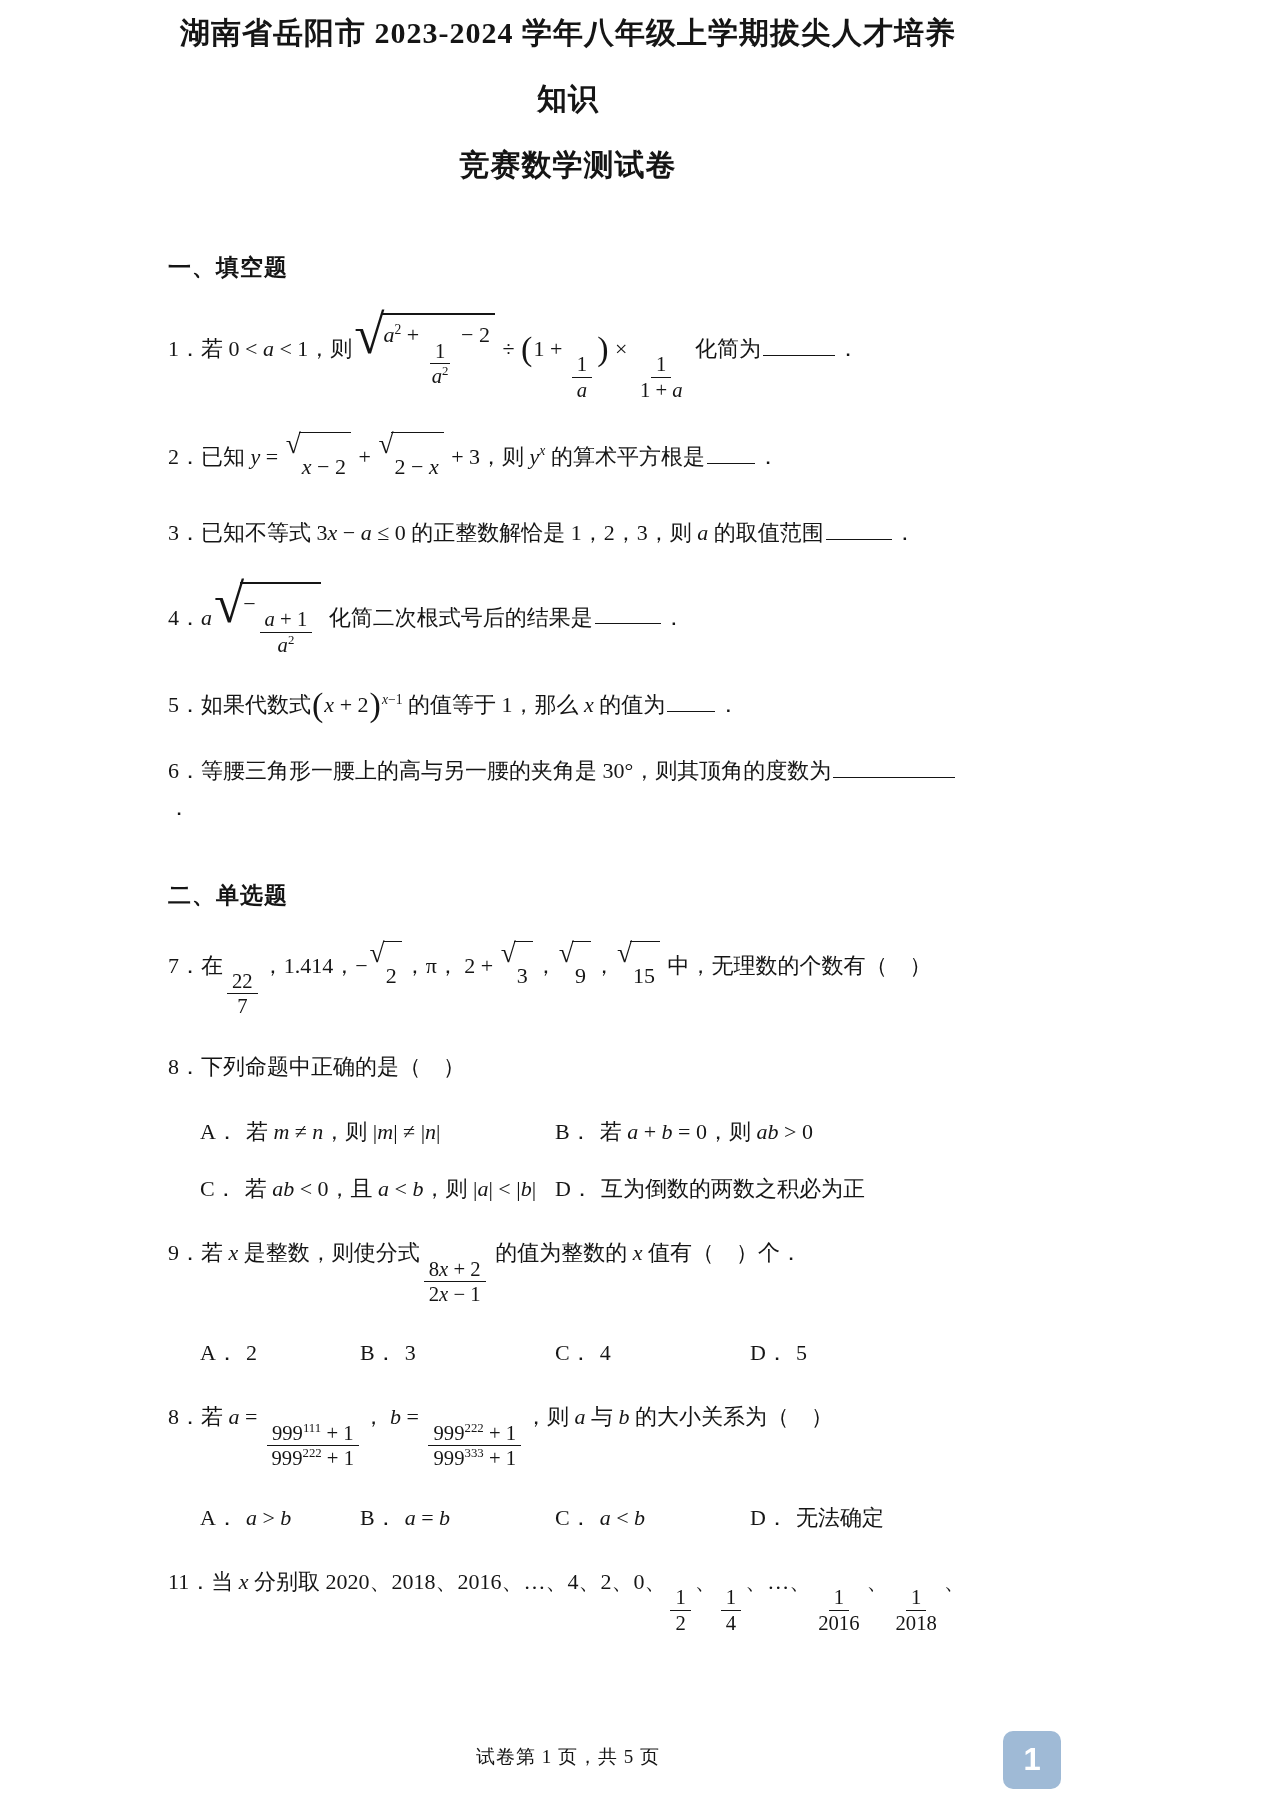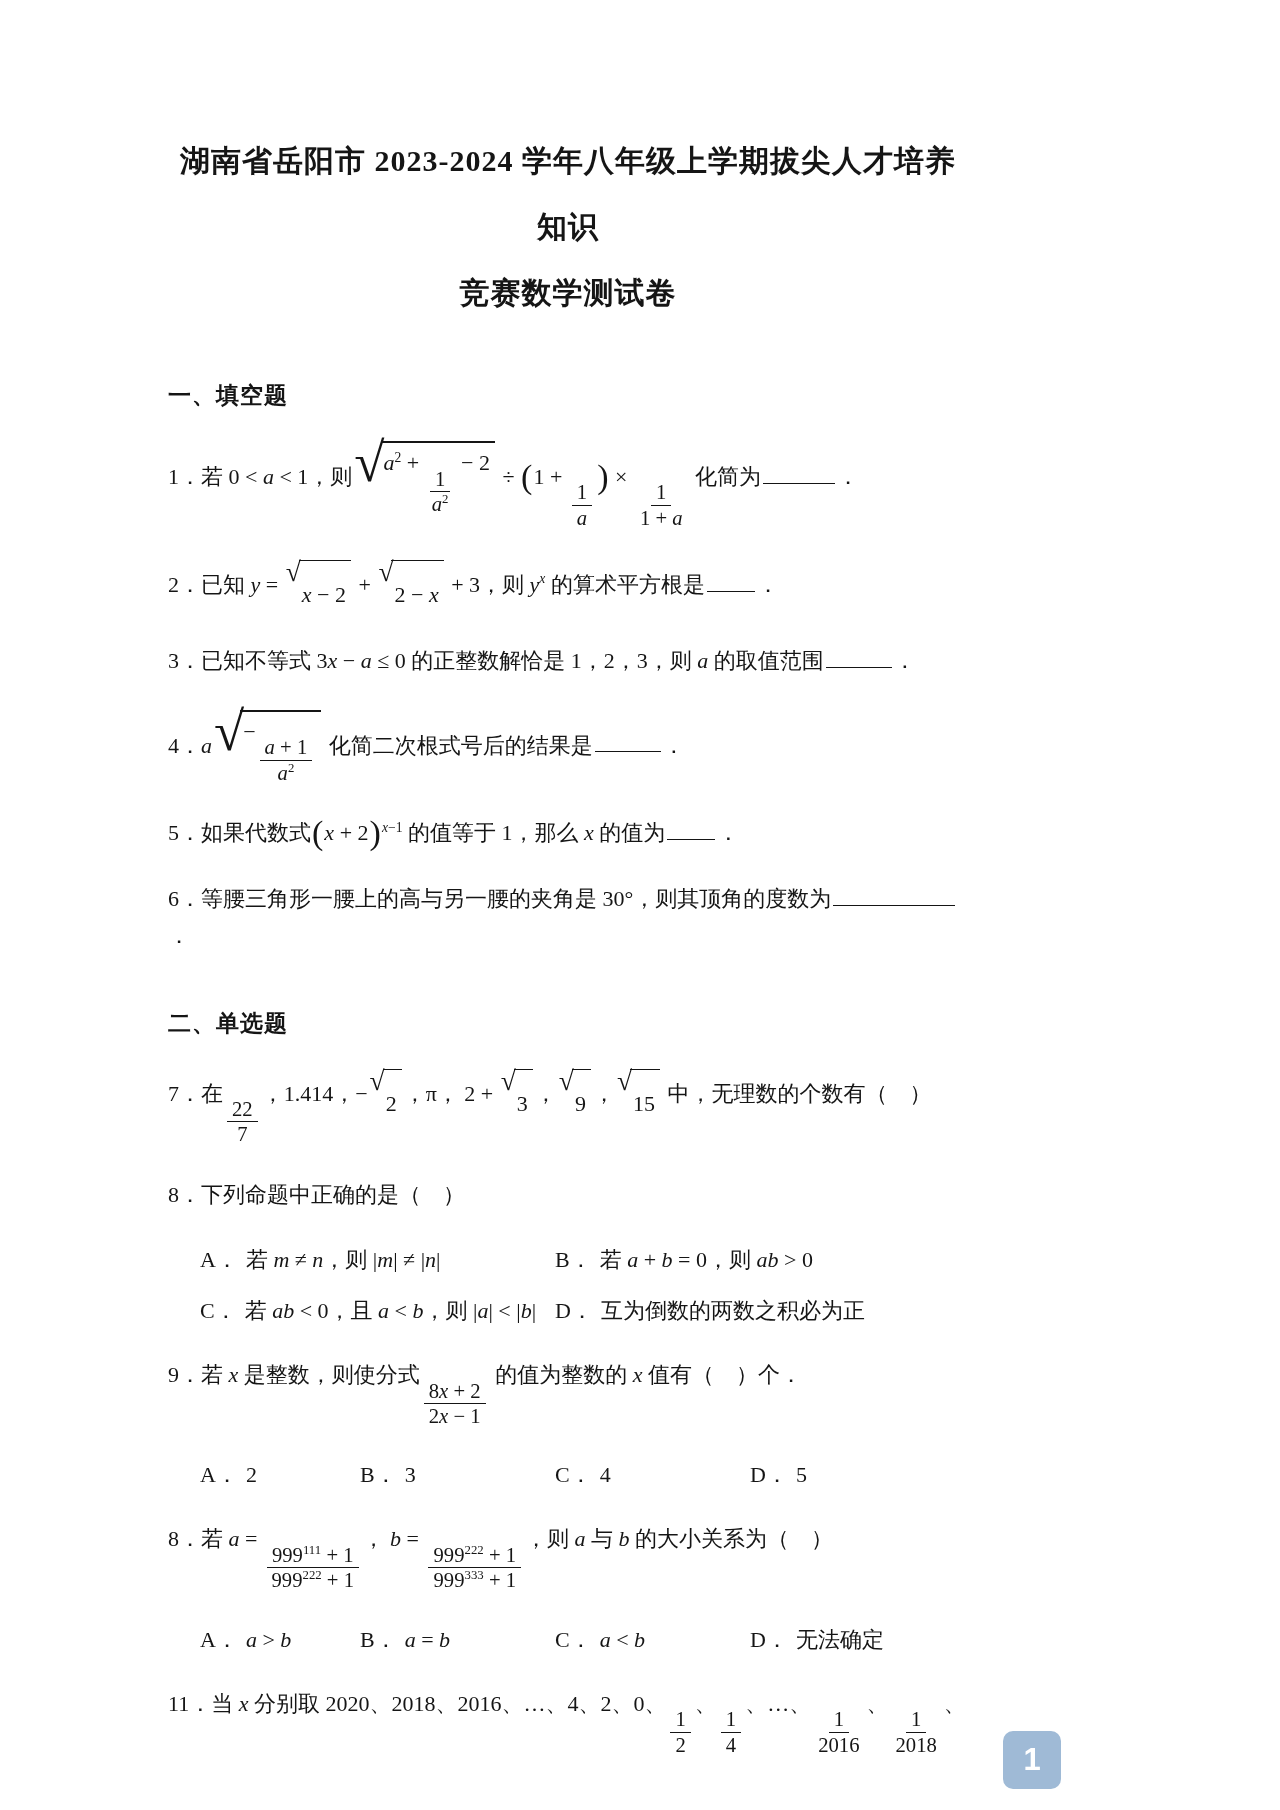--- a/index.html
+++ b/index.html
@@ -4,31 +4,31 @@
 <style>
   html,body{margin:0;padding:0;background:#e9e9e9;}
   .page{
     position:relative;
     width:1280px;height:1810px;
     background:#ffffff;
     font-family:"Liberation Serif","DejaVu Serif",serif;
     color:#151515;
     overflow:hidden;
   }
-  .title-wrap{padding-top:128px;margin-left:168px;width:800px;text-align:center;}
+  .title-wrap{margin-left:168px;width:800px;text-align:center;}
   .title-line{font-size:30px;font-weight:bold;line-height:66px;letter-spacing:1px;}
   .content{margin-left:168px;width:805px;font-size:22px;}
   .section{
     font-family:Liberation Serif, serif;
     font-size:23px;font-weight:bold;margin:54px 0 14px 0;letter-spacing:1px;
   }
   .question{margin:30px 0;line-height:1.65;}
   .opts{display:grid;margin:24px 0;padding-left:32px;line-height:1.5;}
   .opts.cols4{grid-template-columns:160px 195px 195px auto;}
-  .opts.cols2{grid-template-columns:355px auto;row-gap:18px;}
+  .opts.cols2{grid-template-columns:355px auto;row-gap:24px;}
   .opt-label{margin-right:8px;}
   .it{font-style:italic;font-family:"Liberation Serif","DejaVu Serif",serif;}
   sup.msup{font-size:0.62em;vertical-align:super;line-height:0;font-style:normal;}
   .frac{
     display:inline-flex;flex-direction:column;align-items:center;
     vertical-align:-0.75em;margin:0 4px;line-height:1.18;font-size:0.94em;
   }
   .frac .num{border-bottom:1.6px solid #151515;padding:0 5px;}
   .frac .den{padding:0 3px;}
   .sqrt{display:inline-flex;align-items:flex-start;margin:0 2px;vertical-align:middle;}
@@ -146,14 +146,15 @@
           <span class="den"><span>4</span></span>
         </span><span>、…、</span><span class="frac">
           <span class="num"><span>1</span></span>
           <span class="den"><span>2016</span></span>
         </span><span>、</span><span class="frac">
           <span class="num"><span>1</span></span>
           <span class="den"><span>2018</span></span>
         </span><span>、</span></div>
     </div>
 
+  <div class="footer">试卷第 1 页，共 5 页</div>
   <div class="badge">1</div>
 </div>
 
 </body></html>

